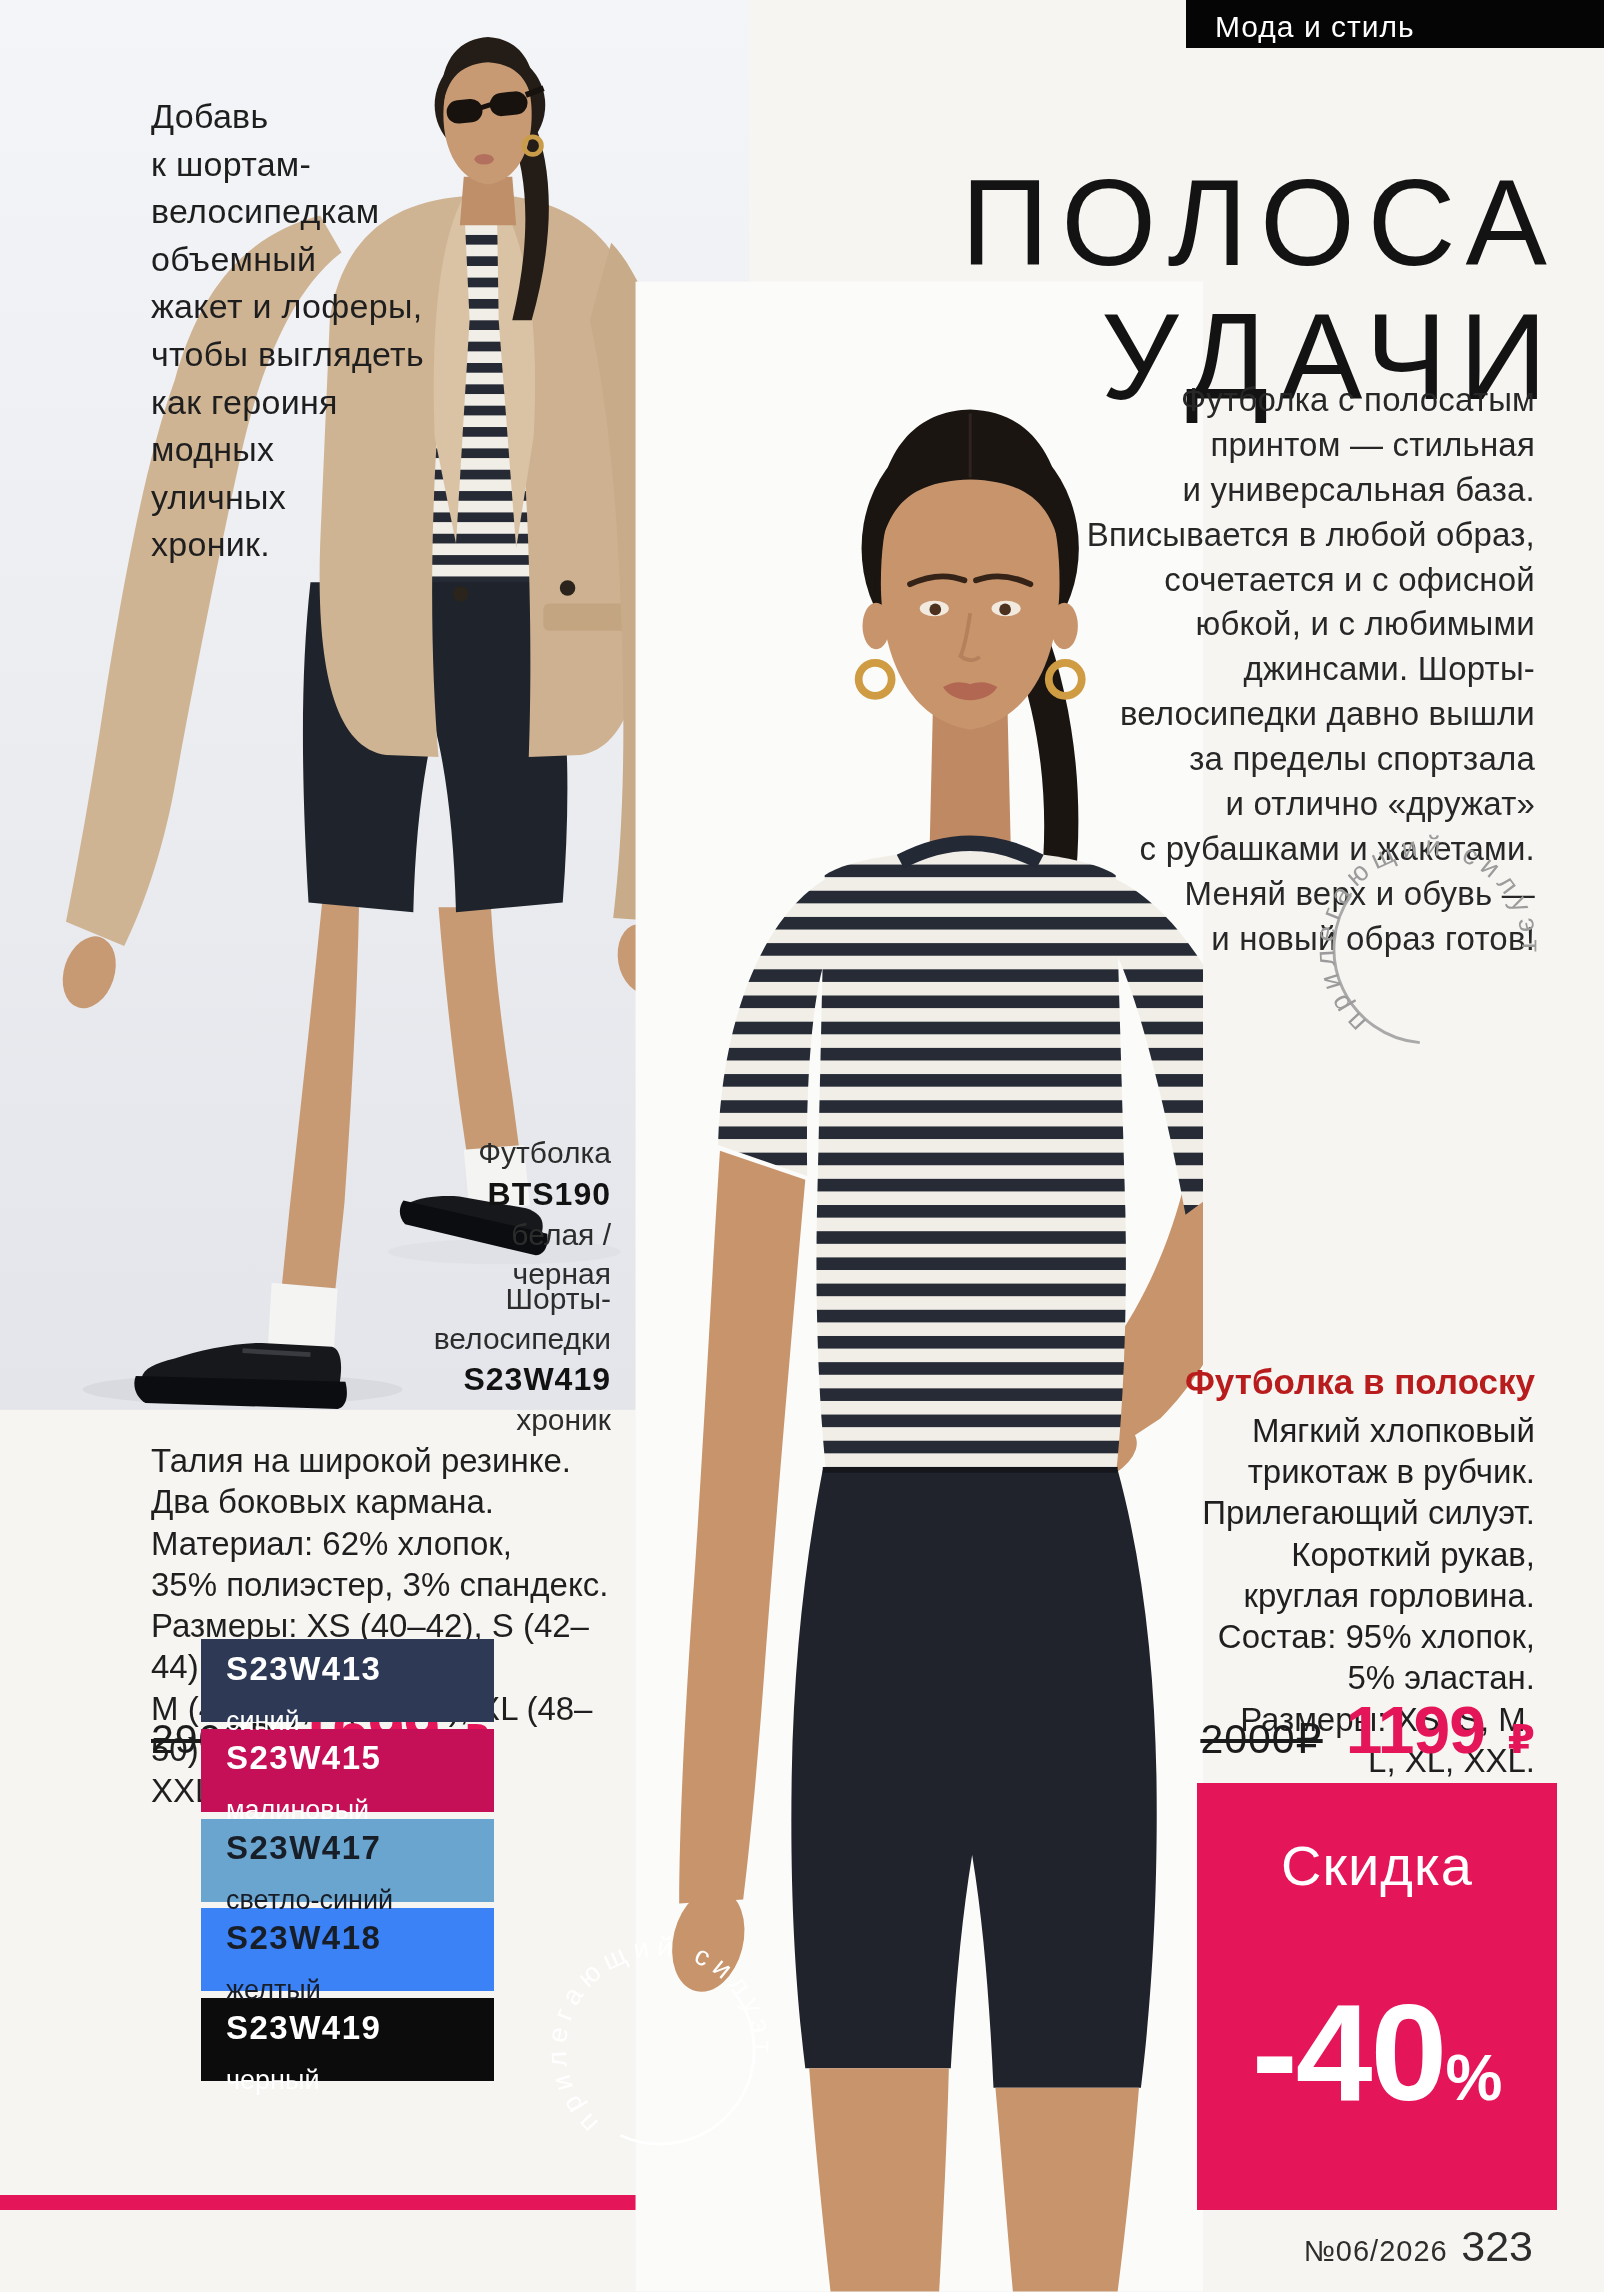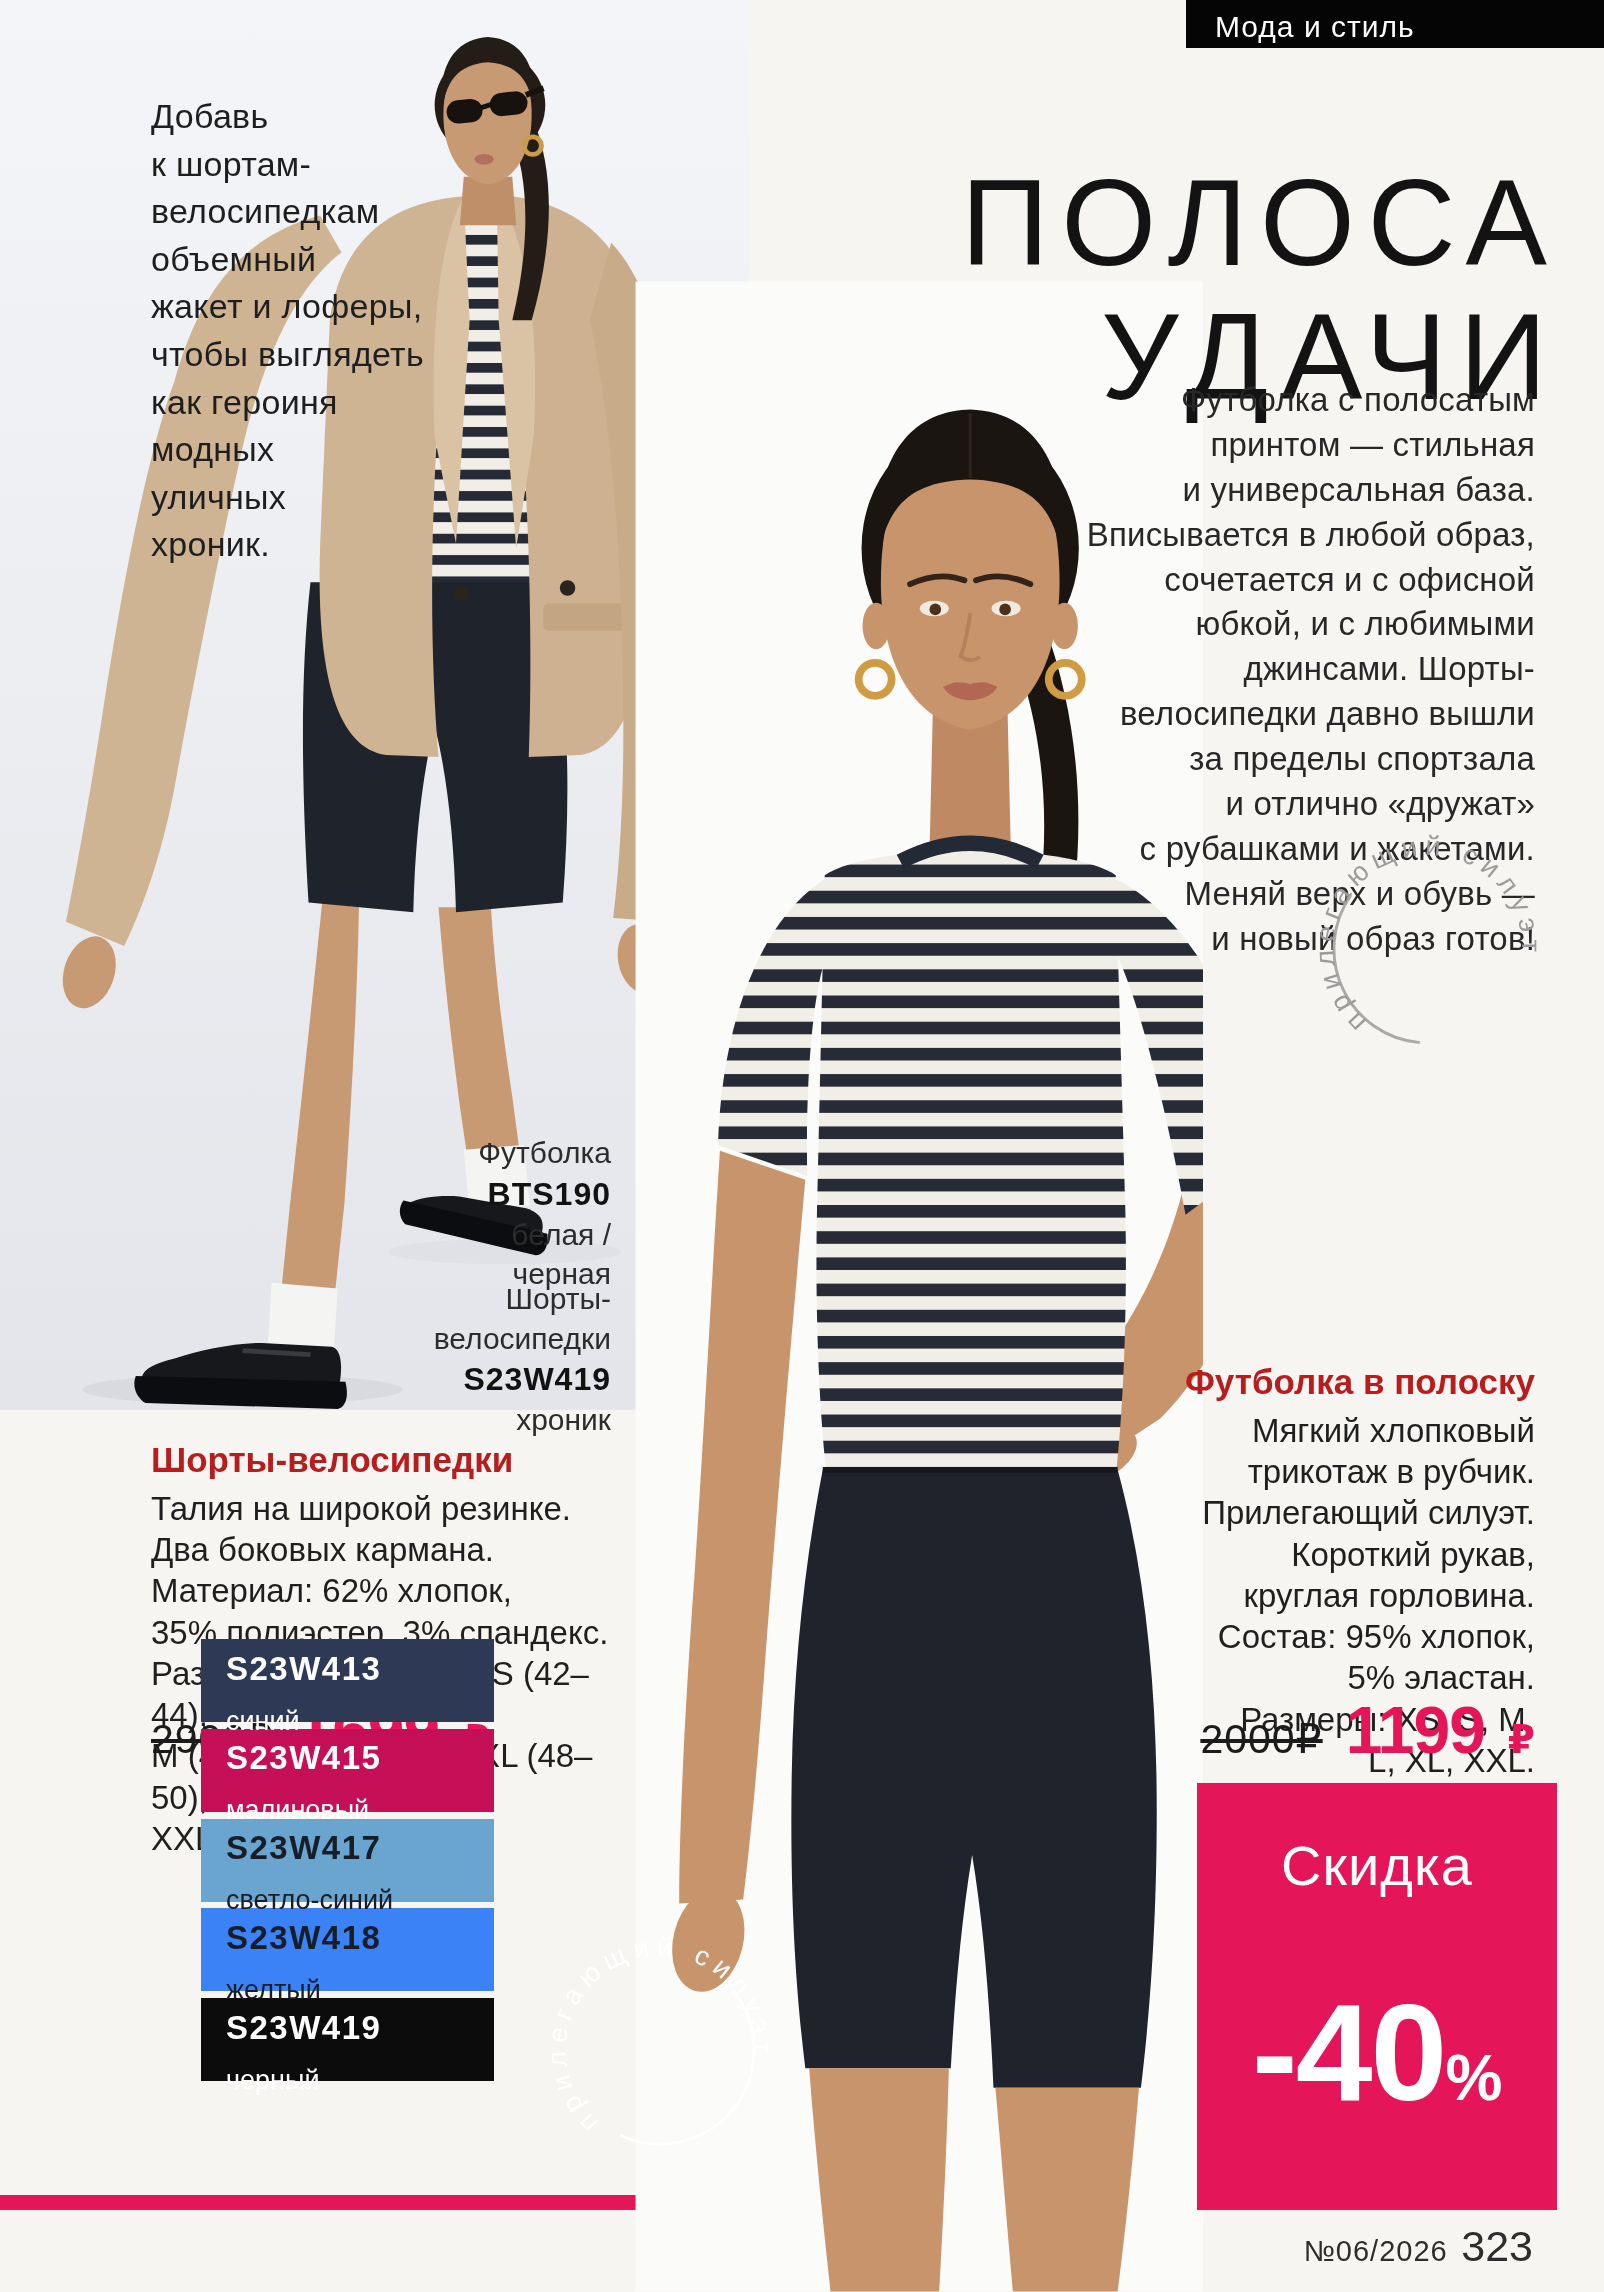--- a/index.html
+++ b/index.html
@@ -271,21 +271,20 @@
 черная</div>
   </div>
   <div class="plabel plabel-shorts">
     <div class="nm">Шорты-
 велосипедки</div>
     <div class="code">S23W419</div>
     <div class="clr">хроник</div>
   </div>
 
   <div class="desc-left">
-    <h3>Шорты-велосипедки</h3>
     <div class="desc-body">Талия на широкой резинке.
 Два боковых кармана.
 Материал: 62% хлопок,
 35% полиэстер, 3% спандекс.
 Размеры: XS (40–42), S (42–44),
 M (44–46), L (46–48), XL (48–50),
 XXL (50–52).</div>
   </div>
   <div class="price-row price-row-left">
     <span class="old-price">2900₽</span>

